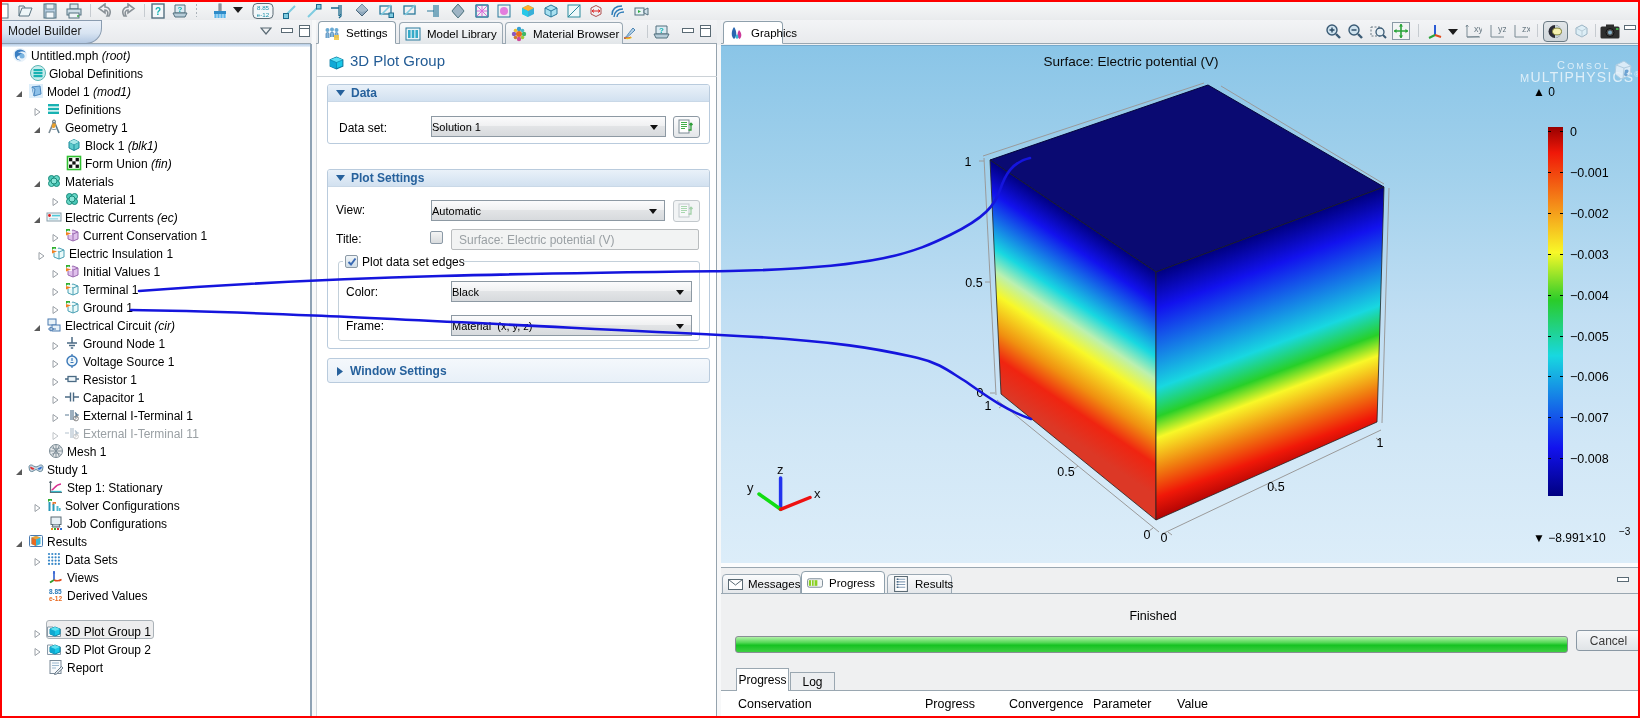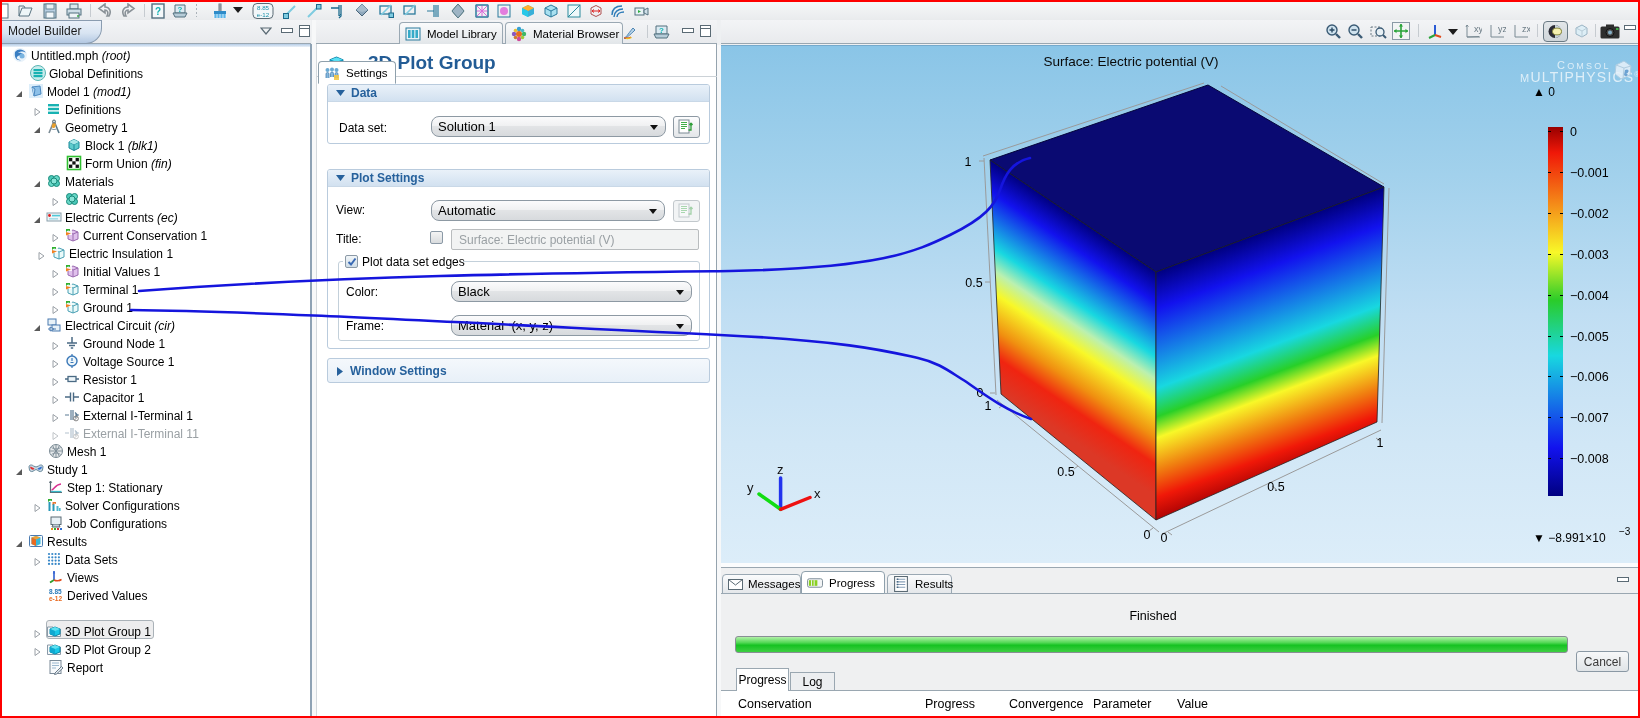--- a/index.html
+++ b/index.html
@@ -7,37 +7,37 @@
 body { font-family:"Liberation Sans", sans-serif; font-size:12px; color:#000; background:#fff; }
 #page { position:absolute; left:0; top:0; width:1640px; height:718px; background:#eef0f2; }
 .red { position:absolute; background:#fe0000; z-index:99; }
 
 #toolbar { position:absolute; left:2px; top:2px; width:1636px; height:18px;
   background:linear-gradient(#f6f7f8,#e9ebed); }
 .tbi { position:absolute; top:1px; width:16px; height:16px; }
 .tbsep { position:absolute; top:2px; width:1px; height:13px; background:#c6cbd0; }
 
 .hdr { position:absolute; top:20px; height:24px; background:linear-gradient(#f3f4f6,#e8eaed); border-bottom:1px solid #9aa7b1; }
-.tab-active { position:absolute; top:1px; height:23px; background:#fff; border:1px solid #8fa0ac; border-bottom:1px solid #fff; border-radius:4px 4px 0 0; display:flex; align-items:center; padding:0 5px; font-size:11.5px; white-space:nowrap;margin-top:40px; }
+.tab-active { position:absolute; top:1px; height:23px; background:#fff; border:1px solid #8fa0ac; border-bottom:1px solid #fff; border-radius:4px 4px 0 0; display:flex; align-items:center; padding:0 5px; font-size:11.5px; white-space:nowrap; }
 .tab-inactive { position:absolute; top:2px; height:22px; background:linear-gradient(#fafbfc,#e2e6e9); border:1px solid #9aa8b3; border-bottom:none; border-radius:4px 4px 0 0; display:flex; align-items:center; padding:0 5px; font-size:11.5px; white-space:nowrap; overflow:hidden; }
 .tabico { margin-right:6px; width:16px; height:16px; flex:none; }
 
 #mbpanel { position:absolute; left:2px; top:44px; width:310px; height:672px; background:#fff; border-right:2px solid #8ea2b4; }
 #mbband { position:absolute; left:2px; top:44px; width:308px; height:3px; background:linear-gradient(#b4cbe5,#e9f1f9); z-index:2; }
 #tree { position:absolute; left:2px; top:45px; width:306px; height:670px; background:#fff; }
 .trow { position:absolute; height:18px; display:flex; align-items:flex-end; font-size:12px; white-space:nowrap; }
 .trow .it { font-style:italic; }
 .tic { width:16px; height:16px; margin-right:3px; flex:none; }
 .gray { color:#9aa0a4; }
 
 #spanel { position:absolute; left:316px; top:44px; width:401px; height:672px; background:#fff; border-right:1px solid #95a3ae; border-left:1px solid #d4d9dd; }
 .sect { position:absolute; border:1px solid #b9cbdd; border-radius:3px; background:#fff; }
 .sect-h { height:17px; background:linear-gradient(#e9f1f9,#d2e1f0); border-bottom:1px solid #c9d8e7; border-radius:2px 2px 0 0; display:flex; align-items:center; color:#26619c; font-weight:bold; font-size:12px; }
 .slabel { position:absolute; font-size:12px; }
-.combo { position:absolute; border:1px solid #8d99a3; border-radius:8px; background:linear-gradient(#fbfbfc,#f0f1f2 45%,#e2e4e6 50%,#d7dadd); font-size:13px; display:flex; align-items:center; padding-left:6px; }
+.combo { position:absolute; border:1px solid #8d99a3; border-radius:0; background:linear-gradient(#fbfbfc,#f0f1f2 45%,#e2e4e6 50%,#d7dadd); font-size:11px; display:flex; align-items:center; }
 .combo .ca { position:absolute; right:7px; top:50%; margin-top:-2px; width:0; height:0; border-left:4px solid transparent; border-right:4px solid transparent; border-top:5px solid #111; }
 .sbtn { position:absolute; width:27px; height:22px; border:1px solid #8d99a3; border-radius:3px; background:linear-gradient(#fdfdfe,#e3e6e9); }
 .dfield { position:absolute; border:1px solid #b9bcbe; border-radius:2px; background:#f2f3f3; color:#9aa0a4; font-size:12px; display:flex; align-items:center; padding-left:7px; }
 .cbox { position:absolute; width:13px; height:13px; border:1px solid #8b99a6; border-radius:2px; background:linear-gradient(#f4f4f4,#d9dcde); }
 
 #gpanel { position:absolute; left:721px; top:45px; width:917px; height:518px; border-top:1px solid #74a9cc;
   background:linear-gradient(#8ac5e7 0%, #a2d1ec 25%, #c0def3 52%, #d1e7f6 77%, #dcedf9 100%); overflow:hidden; }
 
 #bpanel { position:absolute; left:721px; top:568px; width:917px; height:148px; background:#eff0f1; }
 #gstrip { position:absolute; left:721px; top:563px; width:917px; height:5px; background:#fbfcfd; border-bottom:1px solid #9aa7b1; }
@@ -569,21 +569,21 @@
           <path d="M7 14 L13.5 7.5 L15 9 L8.5 15 L6.5 15.5 Z" fill="#e8f0f5" stroke="#6a7a88"></path>
         </svg>Report</div>
   </div>
   <div id="spanel">
     <svg style="position:absolute;left:11px;top:11px;width:17px;height:16px" viewBox="0 0 16 15">
         <path d="M2 4.5 L8 2 L14 4.5 L14 10.5 L8 13 L2 10.5 Z" fill="#18c8e8" stroke="#0878a0"></path>
         <path d="M2 4.5 L8 7 L14 4.5 L8 2 Z" fill="#58e0f4"></path>
         <path d="M2 4.5 L8 7 V13 L2 10.5 Z" fill="#0fa8d6"></path>
         <path d="M8 7 V13 M2 4.5 L8 7 L14 4.5" fill="none" stroke="#0878a0" stroke-width="0.6"></path>
       </svg>
-    <div style="position:absolute;left:51px;top:8px;font-size:19px;color:#235c95;font-weight:bold;">3D Plot Group</div>
+    <div style="position:absolute;left:33px;top:8px;font-size:15px;color:#235c95;">3D Plot Group</div>
     <div style="position:absolute;left:0;top:32px;width:400px;height:1px;background:#ccd2d7;"></div>
 
     <div class="sect" style="left:10px;top:40px;width:383px;height:60px;">
       <div class="sect-h"><svg style="margin:0 6px 0 8px" width="9" height="6" viewBox="0 0 9 6">
             <path d="M0 0 H9 L4.5 6 Z" fill="#26619c"></path>
           </svg>Data</div>
     </div>
     <div class="slabel" style="left:22px;top:77px;">Data set:</div>
     <div class="combo" style="left:114px;top:72px;width:235px;height:21px;">Solution 1<span class="ca"></span></div>
     <div class="sbtn" style="left:356px;top:72px;">
@@ -745,21 +745,21 @@
         </svg>Progress</div>
     <div class="btab-i" style="left:166px;top:6px;width:65px;height:20px;font-size:11.5px;">
       <svg class="tabico" style="margin-right:6px" width="13" height="15" viewBox="0 0 13 15">
           <rect x="0.5" y="0.5" width="12" height="14" fill="#fff" stroke="#5a6a74"></rect>
           <path d="M2.5 3 h8 M2.5 5.5 h8 M2.5 8 h8 M2.5 10.5 h8" stroke="#88a0b8"></path>
           <path d="M2.5 3 h1.5 M2.5 5.5 h1.5 M2.5 8 h1.5 M2.5 10.5 h1.5" stroke="#4a6a84" stroke-width="1.4"></path>
         </svg>Results</div>
     <div style="position:absolute;left:896px;top:9px;width:12px;height:5px;border:1px solid #5a6a74;background:#fff;"></div>
     <div style="position:absolute;left:0;top:41px;width:864px;text-align:center;font-size:12.5px;">Finished</div>
     <div style="position:absolute;left:14px;top:68px;width:833px;height:17px;border:1px solid #888f94;border-radius:3px;background:linear-gradient(#b2f0a8,#52d855 38%,#16c222 55%,#3ecf42);"></div>
-    <div style="position:absolute;left:855px;top:83px;width:53px;height:21px;border:1px solid #8a98a4;border-radius:3px;background:linear-gradient(#f7f8f9,#e0e4e7);color:#3a3a3a;display:flex;align-items:center;justify-content:center;font-size:12px;">Cancel</div>
+    <div style="position:absolute;left:855px;top:62px;width:65px;height:21px;border:1px solid #8a98a4;border-radius:3px;background:linear-gradient(#f7f8f9,#e0e4e7);color:#3a3a3a;display:flex;align-items:center;justify-content:center;font-size:12px;">Cancel</div>
     <div style="position:absolute;left:0;top:122px;width:917px;height:1px;background:#9aa7b1;"></div>
     <div style="position:absolute;left:0;top:123px;width:917px;height:25px;background:#fff;"></div>
     <div style="position:absolute;left:15px;top:100px;width:53px;height:23px;background:#fff;border:1px solid #9aa7b1;border-bottom:none;display:flex;align-items:center;justify-content:center;font-size:12px;z-index:2;">Progress</div>
     <div style="position:absolute;left:69px;top:104px;width:45px;height:19px;background:#eceef0;border:1px solid #9aa7b1;display:flex;align-items:center;justify-content:center;font-size:12px;">Log</div>
     <div style="position:absolute;left:17px;top:129px;font-size:12.5px;">Conservation</div>
     <div style="position:absolute;left:204px;top:129px;font-size:12.5px;">Progress</div>
     <div style="position:absolute;left:288px;top:129px;font-size:12.5px;">Convergence</div>
     <div style="position:absolute;left:372px;top:129px;font-size:12.5px;">Parameter</div>
     <div style="position:absolute;left:456px;top:129px;font-size:12.5px;">Value</div>
   </div>

